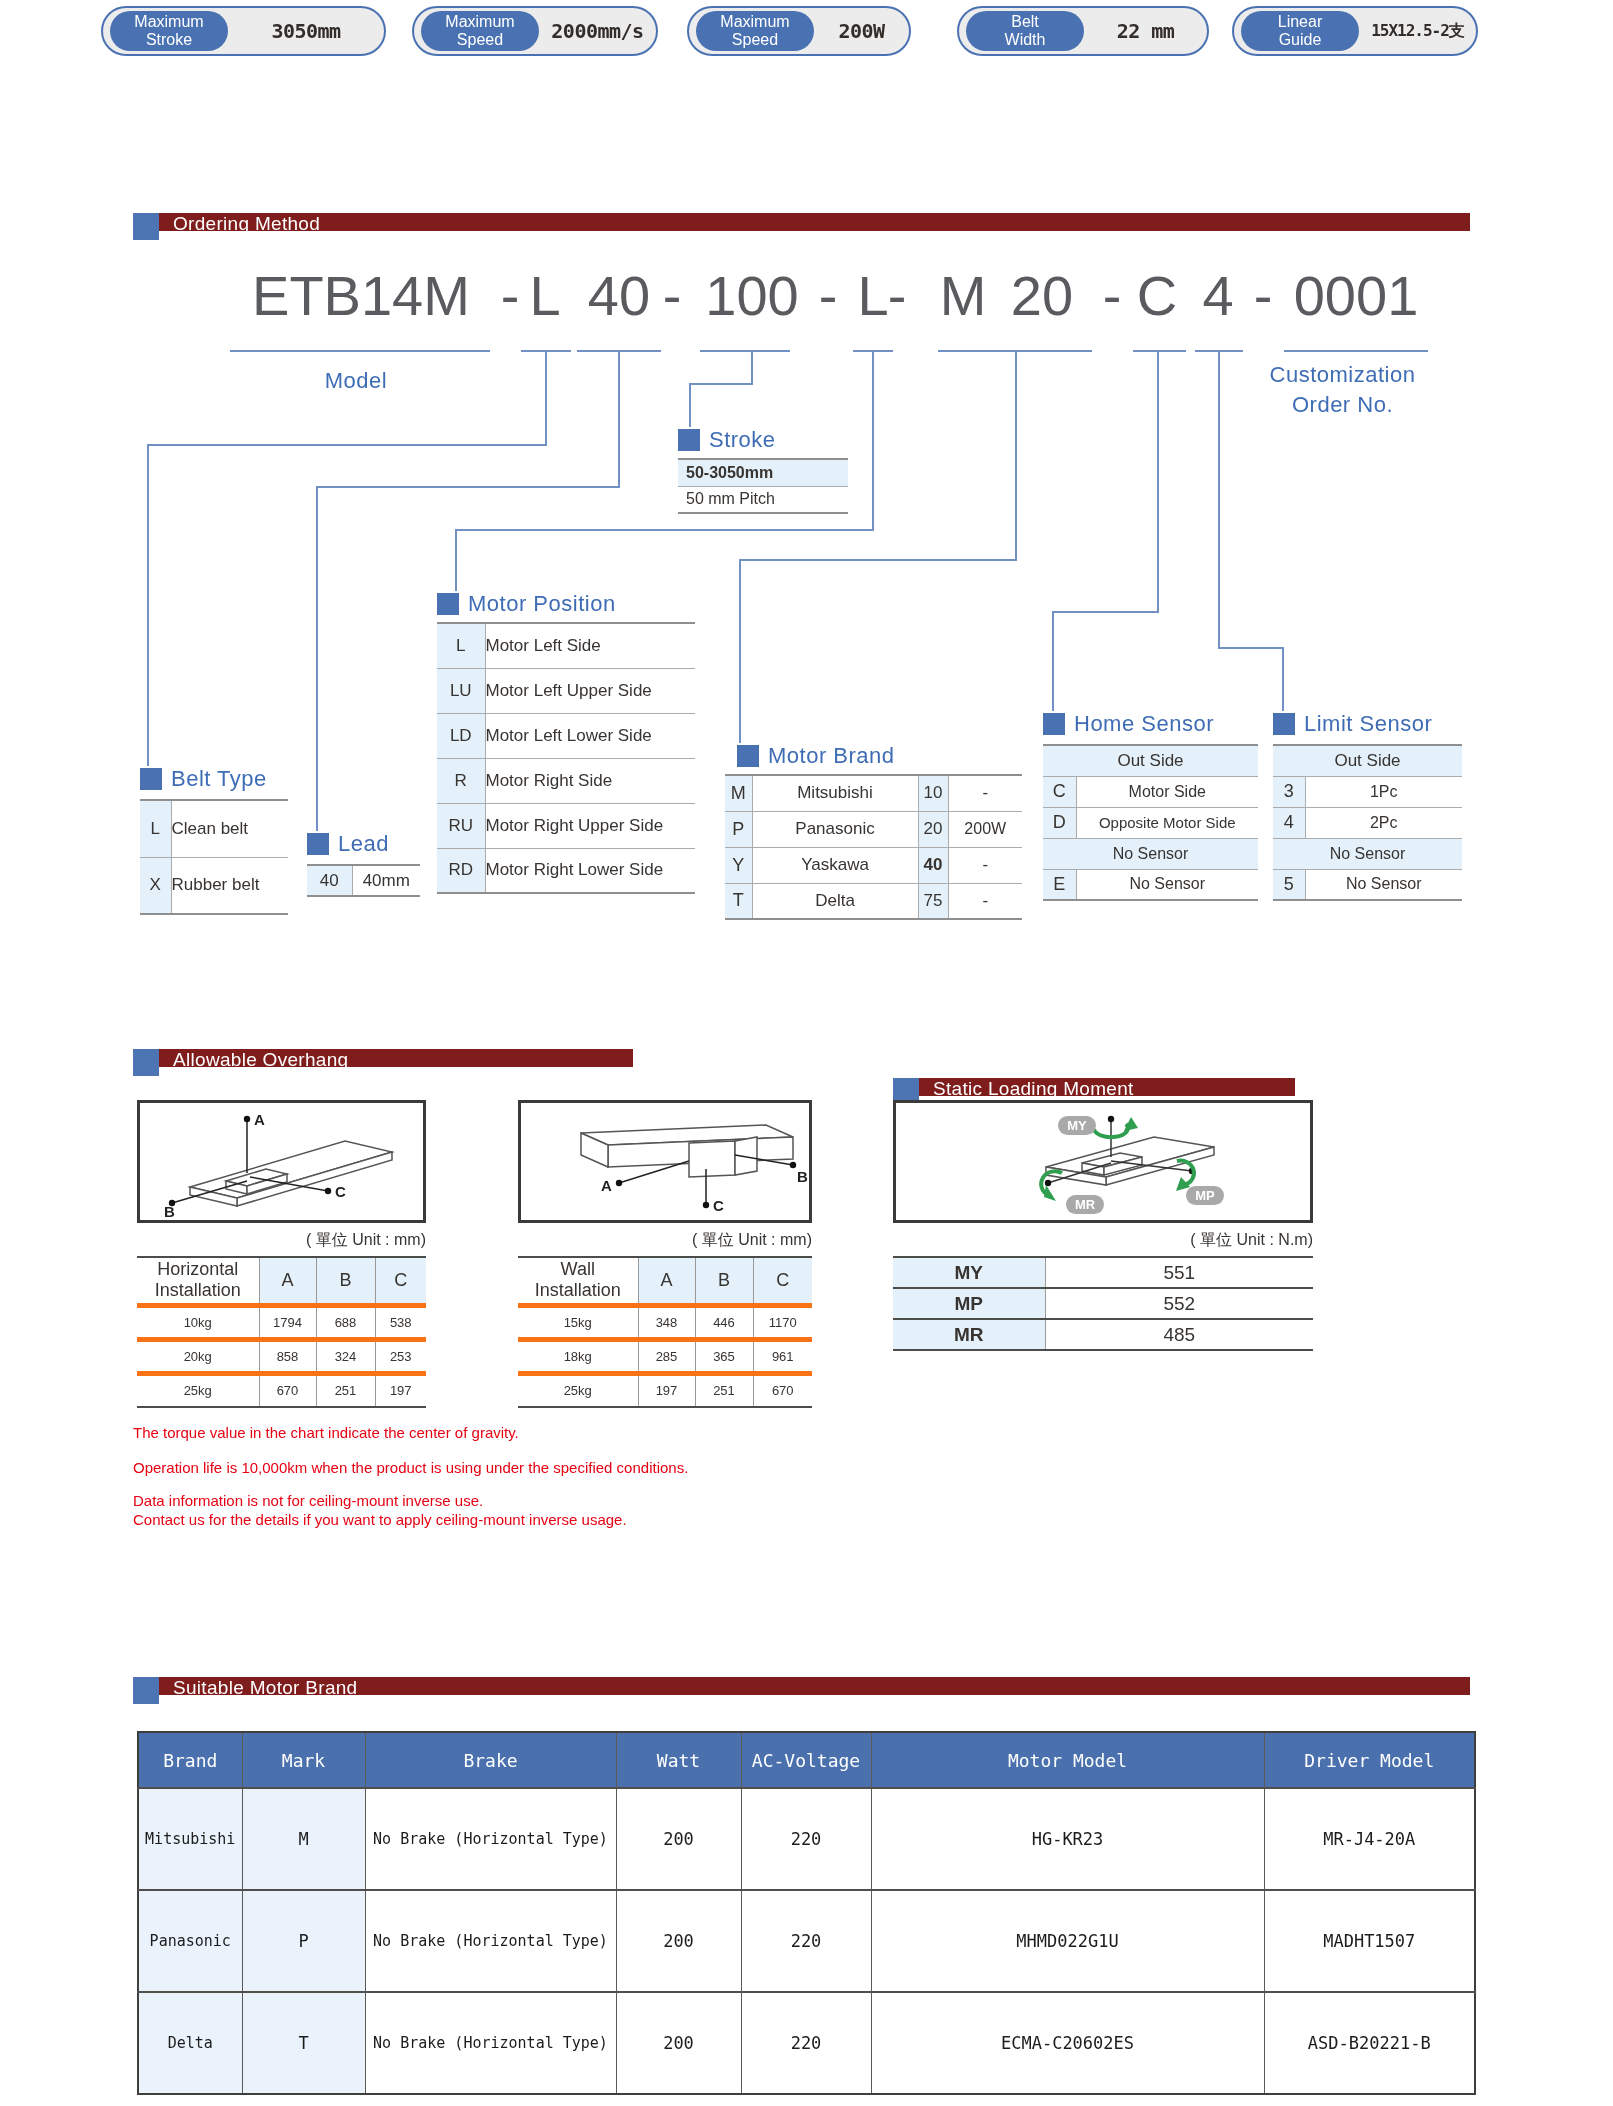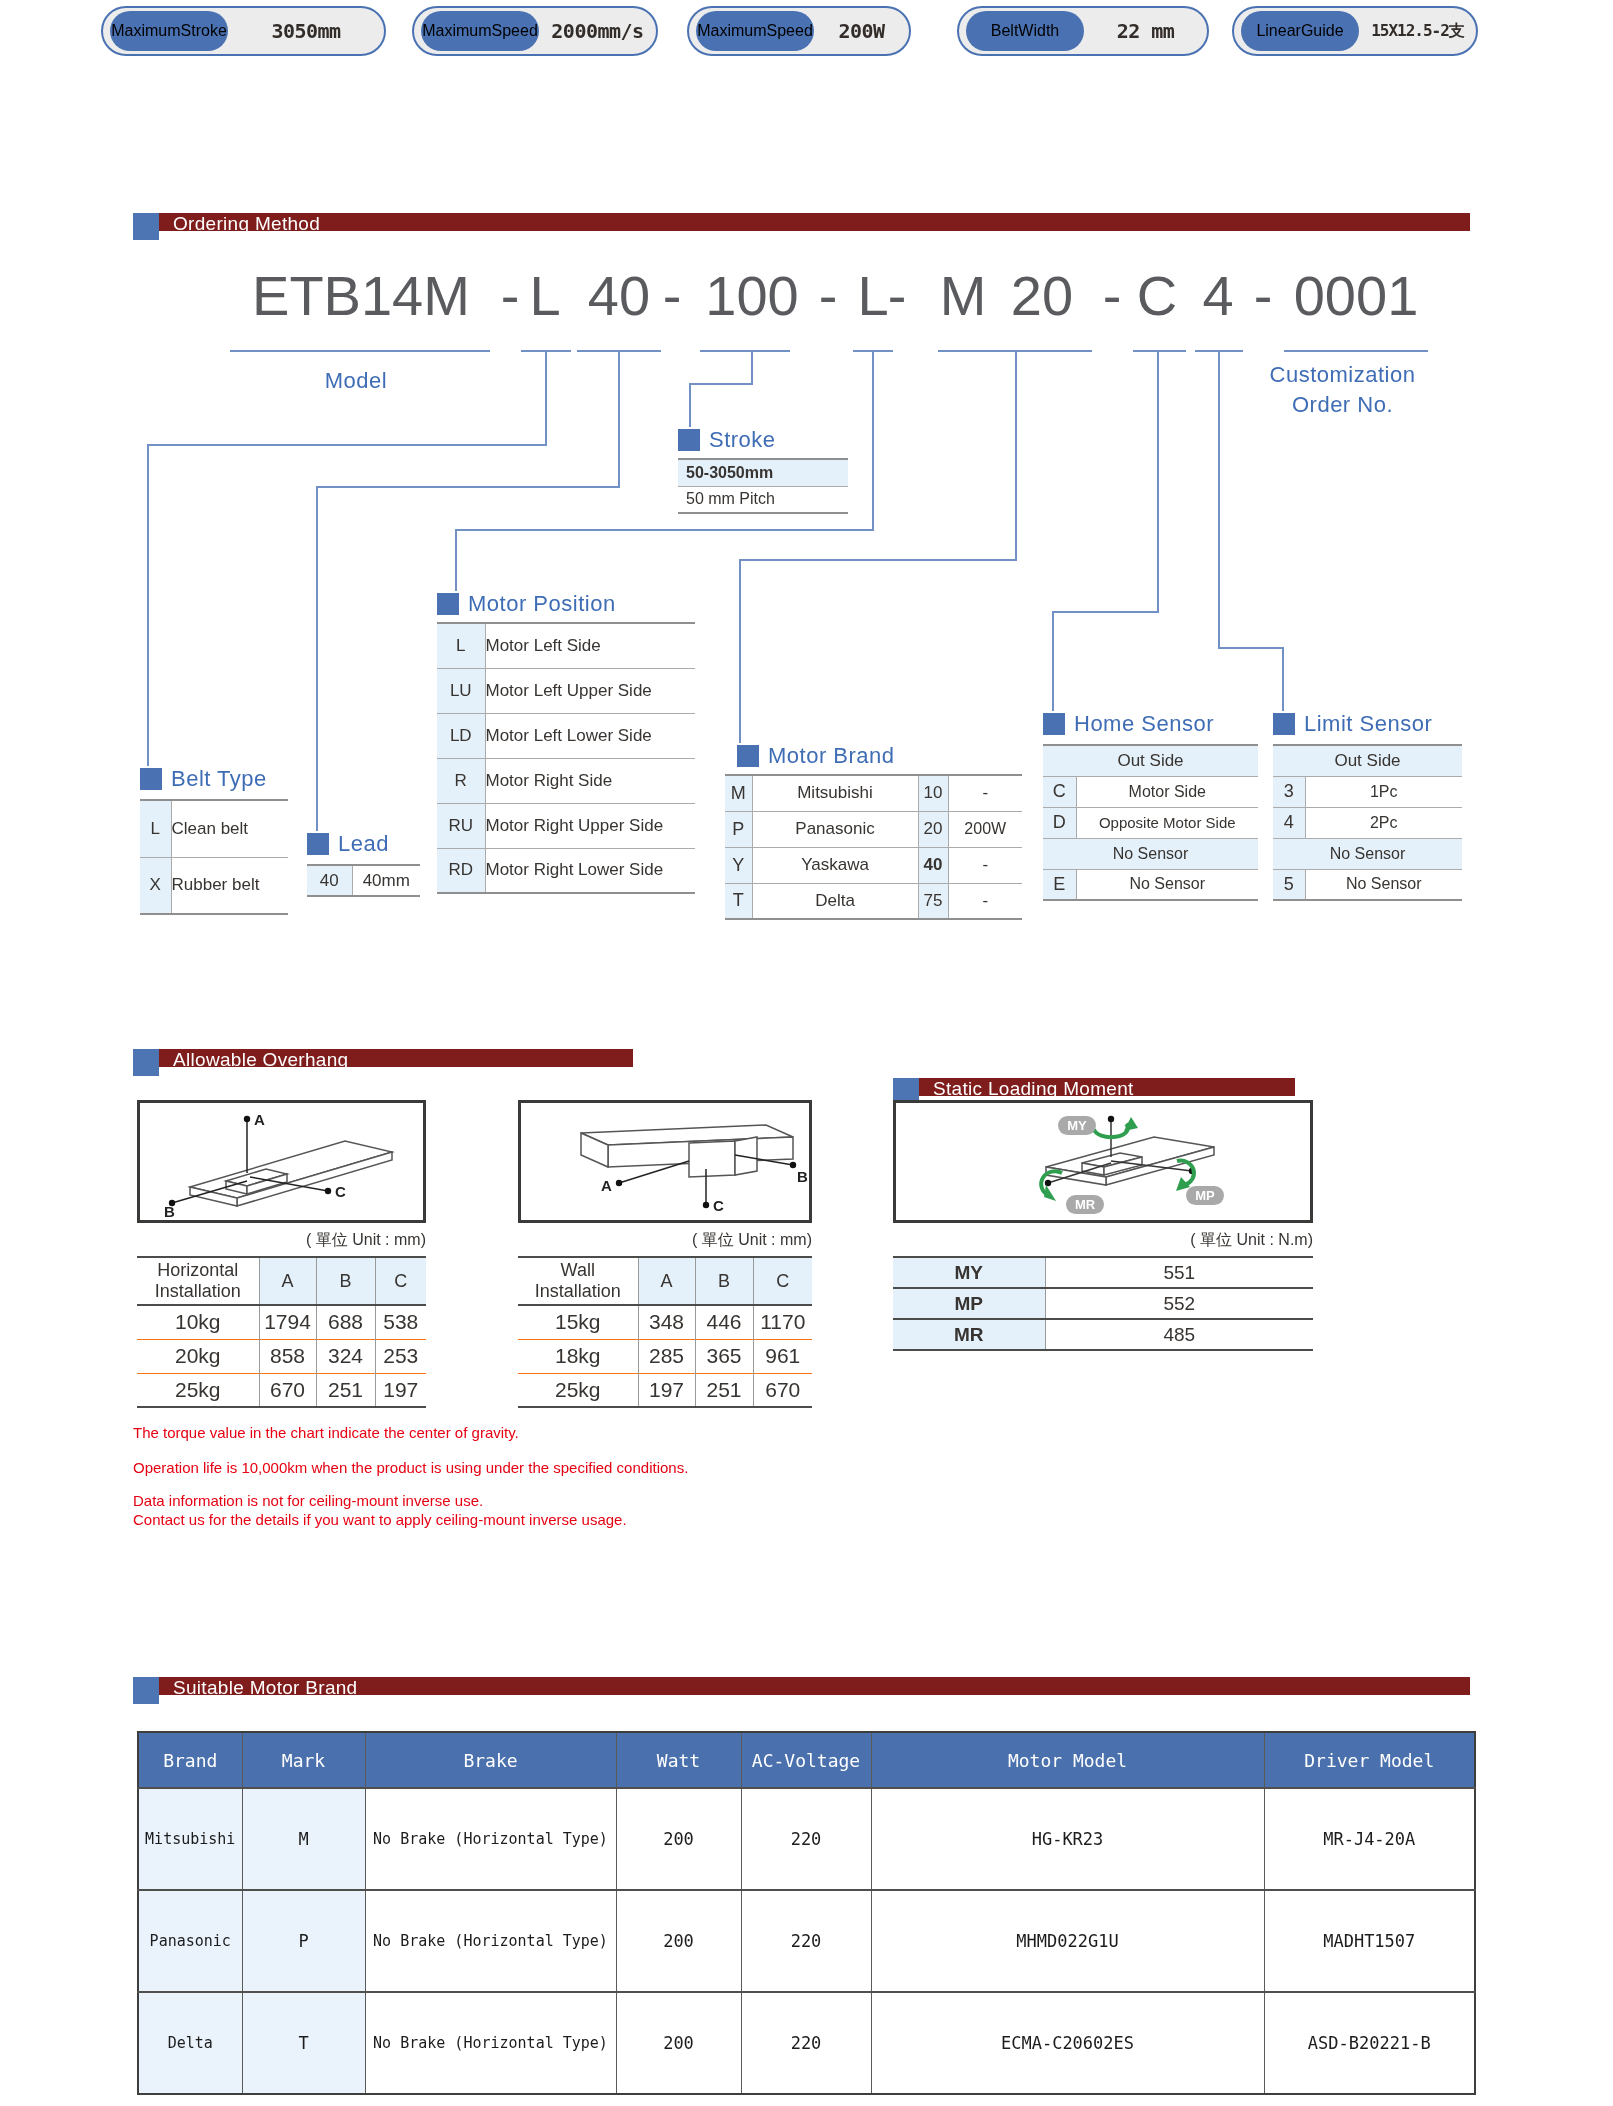--- a/index.html
+++ b/index.html
@@ -2,21 +2,21 @@
 <html><head>
 <meta charset="utf-8">
 <style>
   html,body{margin:0;padding:0;background:#fff;}
   #page{position:relative;width:1613px;height:2106px;background:#ffffff;overflow:hidden;
         font-family:"Liberation Sans",sans-serif;color:#383431;}
   
   .badge{position:absolute;top:6px;height:50px;border:2.5px solid #4a72b2;border-radius:28px;
          background:#ececec;display:flex;align-items:center;box-sizing:border-box;}
   .badge-pill{margin-left:7px;width:118px;height:40px;background:#4a72b2;border-radius:22px;
-              color:#000000;display:flex;flex-direction:row;align-items:center;justify-content:center;
+              color:#ffffff;display:flex;flex-direction:column;align-items:center;justify-content:center;
               font-size:16px;line-height:18px;flex:none;}
   .badge-val{flex:1;text-align:center;font-family:"DejaVu Sans Mono",monospace;font-weight:bold;
              font-size:20px;color:#332d2a;letter-spacing:-0.5px;}
   .badge-val.small{font-size:16px;letter-spacing:-1px;}
   
   .sec-bar{position:absolute;height:18px;background:#7f1d1d;display:flex;align-items:flex-start;}
   .sec-bar .sq{width:26px;height:27px;background:#4d74b3;flex:none;}
   .sec-bar .sec-txt{color:#ffffff;font-size:19px;margin-left:14px;letter-spacing:0.3px;}
   
   .pn{position:absolute;top:261px;height:70px;line-height:70px;font-size:56px;color:#595b5e;
@@ -33,22 +33,22 @@
              color:#383431;padding:0;overflow:hidden;white-space:nowrap;}
   .otable tr:first-child td{border-top:none;}
   .otable td:first-child{border-left:none;}
   .code{background:#e4f1fa;text-align:center;font-size:19px;}
   .desc{padding-left:11px;}
   .cen{text-align:center;}
   .bluebg{background:#e4f1fa;}
   .bold{font-weight:bold;}
   
   .ov-table{position:absolute;border-top:2px solid #4c4c4a;border-bottom:2px solid #4c4c4a;}
-  .ov-table td{border-top:1px solid #f97316;border-left:1px solid #9a9a9a;text-align:center;
-               font-size:21px;padding:0;}
+  .ov-table td{border-top:5px solid #f97316;border-left:1px solid #9a9a9a;text-align:center;
+               font-size:13px;padding:0;}
   .ov-table td:first-child{border-left:none;}
   .ov-table tr:first-child td{border-top:none;}
   .ov-table tr.hdr td{border-bottom:2px solid #4c4c4a;font-size:18px;line-height:21px;}
   .ov-table tr.hdr td.abc{background:#e4f1fa;}
   
   .st-table{position:absolute;border-top:2px solid #4c4c4a;border-bottom:2px solid #4c4c4a;}
   .st-table td{border-top:2px solid #4c4c4a;border-left:1px solid #9a9a9a;text-align:center;
                font-size:19px;padding:0;}
   .st-table td:first-child{border-left:none;}
   .st-table tr:first-child td{border-top:none;}

